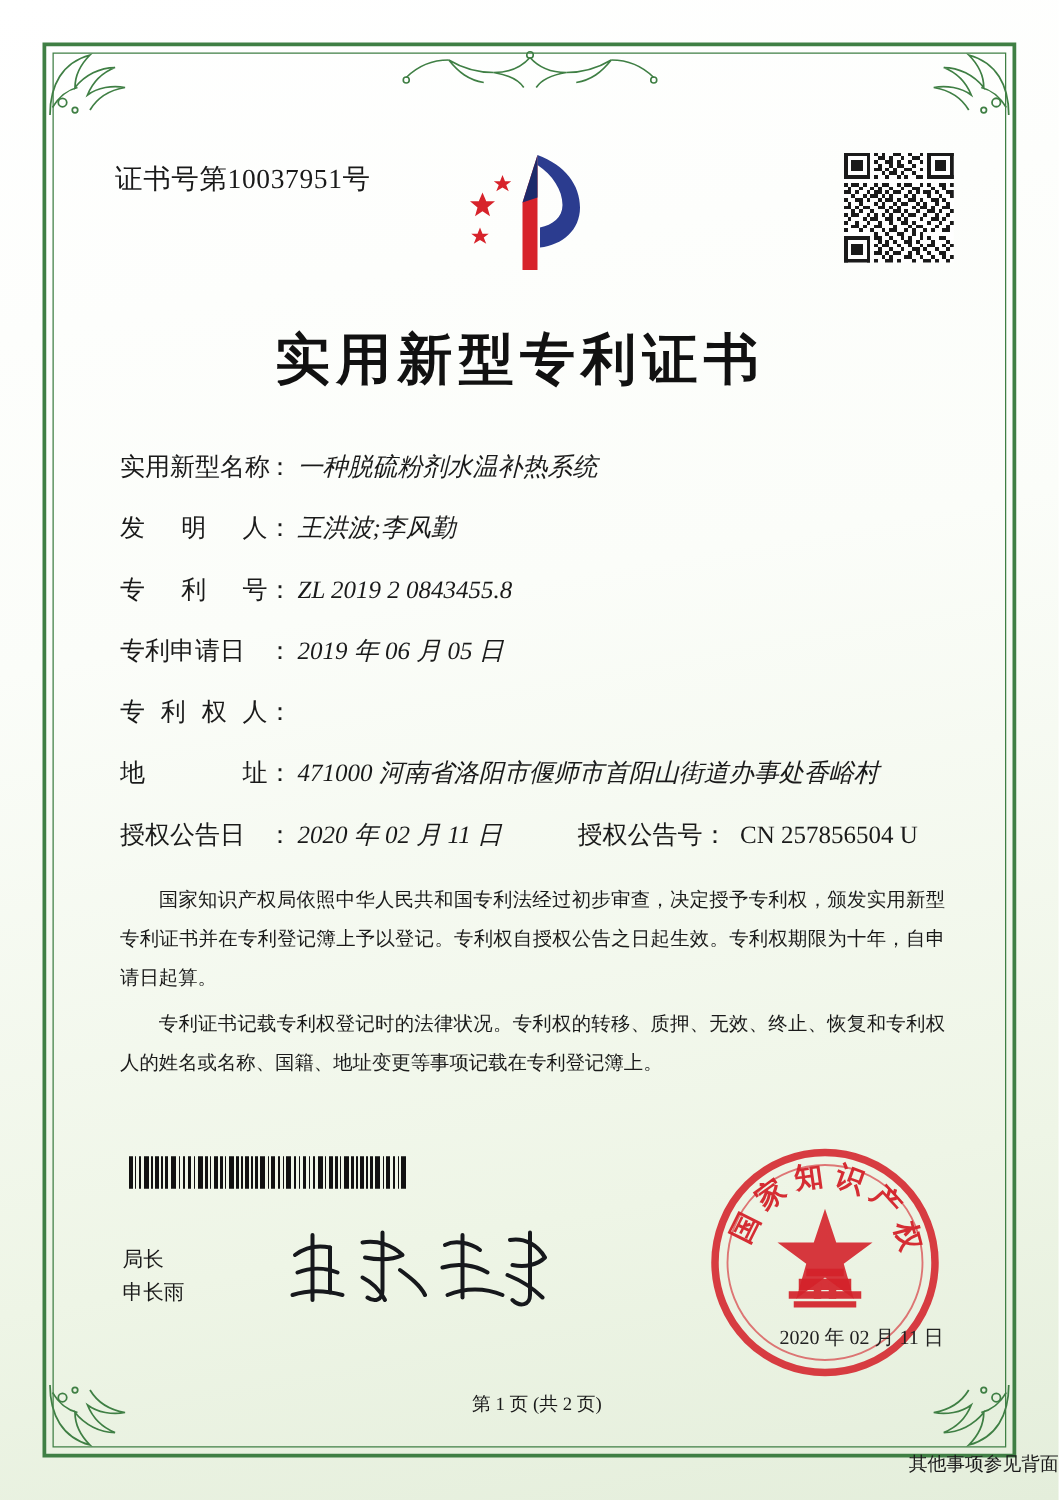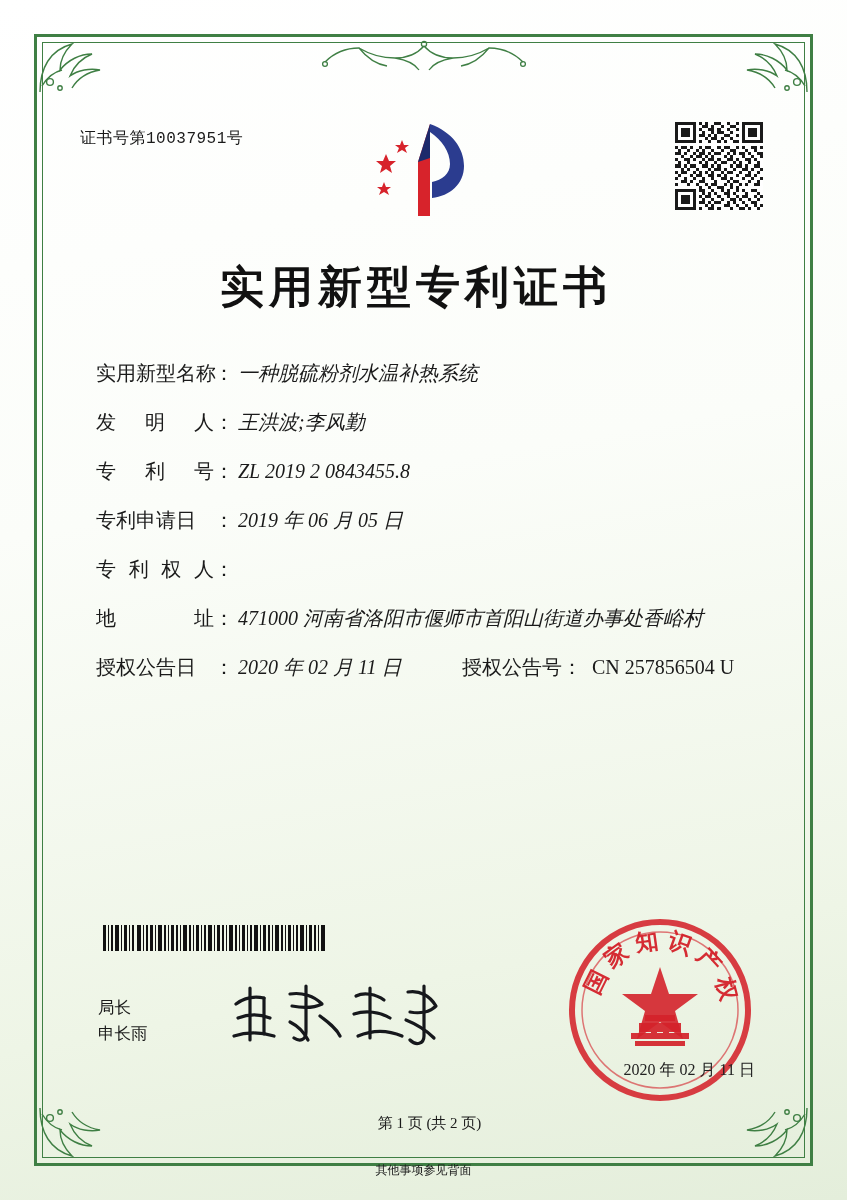--- a/index.html
+++ b/index.html
@@ -60,25 +60,25 @@
     top: 40px;
     width: 270px;
     height: 34px;
     color: #3f7f44;
   }
   .top-ornament svg { display: block; width: 100%; height: 100%; }
 
   
   .cert-number {
     position: absolute;
-    left: 80px;
+    left: 92px;
     top: 128px;
-    font-size: 16px;
+    font-size: 22px;
     letter-spacing: 0.5px;
-    font-family: Liberation Mono, monospace;
+    font-family: Liberation Serif, serif;
     white-space: nowrap;
   }
 
   .logo {
     position: absolute;
     left: 370px;
     top: 118px;
     width: 110px;
     height: 105px;
   }
@@ -223,22 +223,22 @@
     left: 0; right: 0;
     top: 1114px;
     text-align: center;
     font-size: 15px;
     margin-left: 12px;
   }
   .back-note {
     position: absolute;
     left: 0; right: 0;
     top: 1162px;
-    text-align: center;
-    font-size: 12px;
+    text-align: right;
+    font-size: 15px;
     color: #1a1a1a;
   }
 </style>
 </head>
 <body>
 
 <div class="certificate">
 
   <div class="border-outer"></div>
   <div class="border-inner"></div>
@@ -603,20 +603,24 @@
       <span class="field-label">授权公告日</span>
       <span class="field-colon">：</span>
       <span class="field-value">2020 年 02 月 11 日</span>
       <span class="field-label2">授权公告号</span>
       <span class="field-colon">：</span>
       <span class="field-value2">CN 257856504 U</span>
     </div>
 
   </div>
 
+  <div class="paragraphs">
+    <p>国家知识产权局依照中华人民共和国专利法经过初步审查，决定授予专利权，颁发实用新型专利证书并在专利登记簿上予以登记。专利权自授权公告之日起生效。专利权期限为十年，自申请日起算。</p>
+    <p>专利证书记载专利权登记时的法律状况。专利权的转移、质押、无效、终止、恢复和专利权人的姓名或名称、国籍、地址变更等事项记载在专利登记簿上。</p>
+  </div>
 
   <div class="barcode">
     <svg viewBox="0 0 222 26" shape-rendering="crispEdges">
       <rect width="222" height="26" fill="#ffffff" fill-opacity="0"></rect>
       <g fill="#111111">
         <rect x="0" y="0" width="3" height="26"></rect>
           <rect x="5" y="0" width="1" height="26"></rect>
         <rect x="8" y="0" width="2" height="26"></rect>
           <rect x="12" y="0" width="4" height="26"></rect>
         <rect x="18" y="0" width="1" height="26"></rect>

